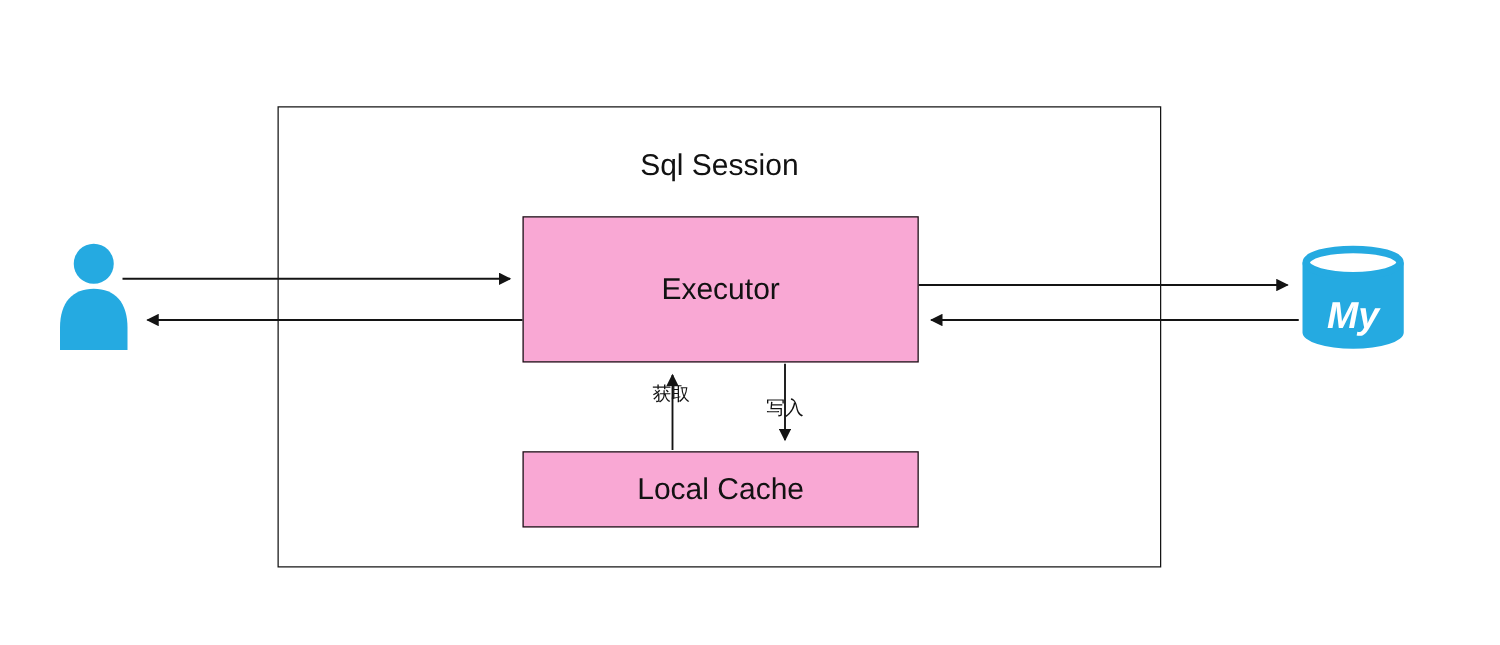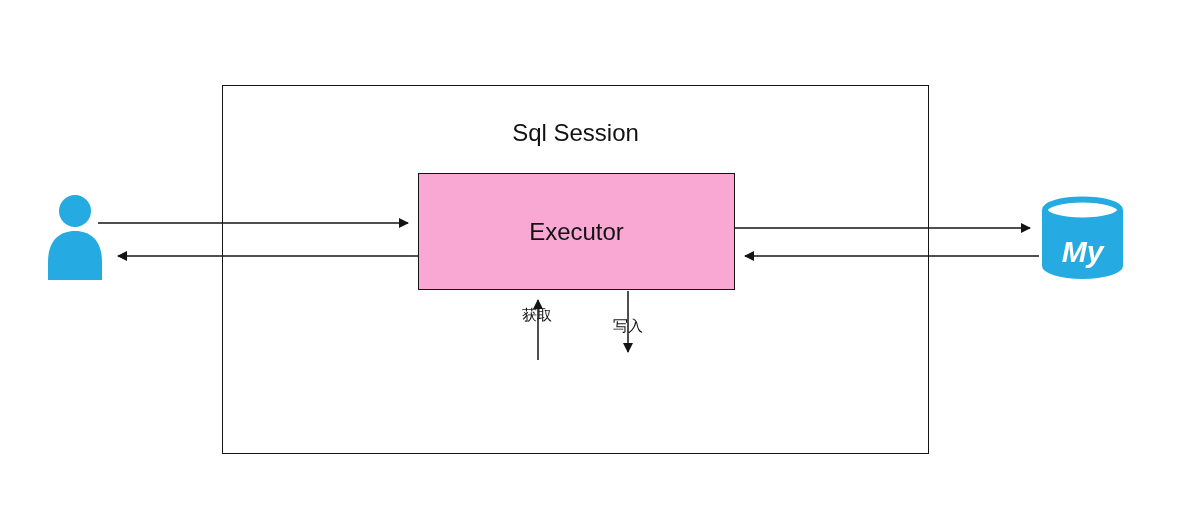--- a/index.html
+++ b/index.html
@@ -101,20 +101,23 @@
 
 <div class="canvas">
 
   <div class="box session-box"></div>
   <div class="session-title">Sql Session</div>
 
   <div class="box executor-box">
     <div class="box-label">Executor</div>
   </div>
 
+  <div class="box cache-box">
+    <div class="box-label">Local Cache</div>
+  </div>
 
   <div class="arrow-label label-fetch">获取</div>
   <div class="arrow-label label-write">写入</div>
 
   <svg class="arrows-layer" viewBox="0 0 1200 516" xmlns="http://www.w3.org/2000/svg">
     <defs>
       <marker id="arrowhead" markerWidth="12" markerHeight="10" refX="9" refY="5" orient="auto" markerUnits="userSpaceOnUse">
         <path d="M0,0 L10,5 L0,10 Z" fill="#141414"></path>
       </marker>
     </defs>

